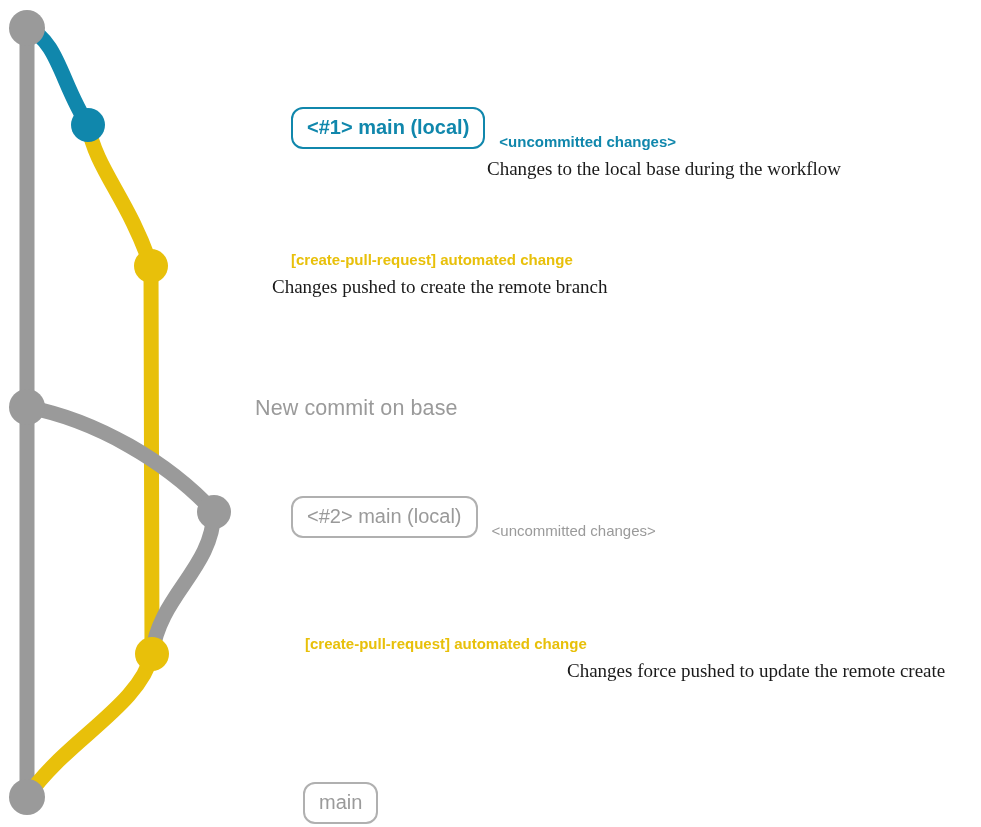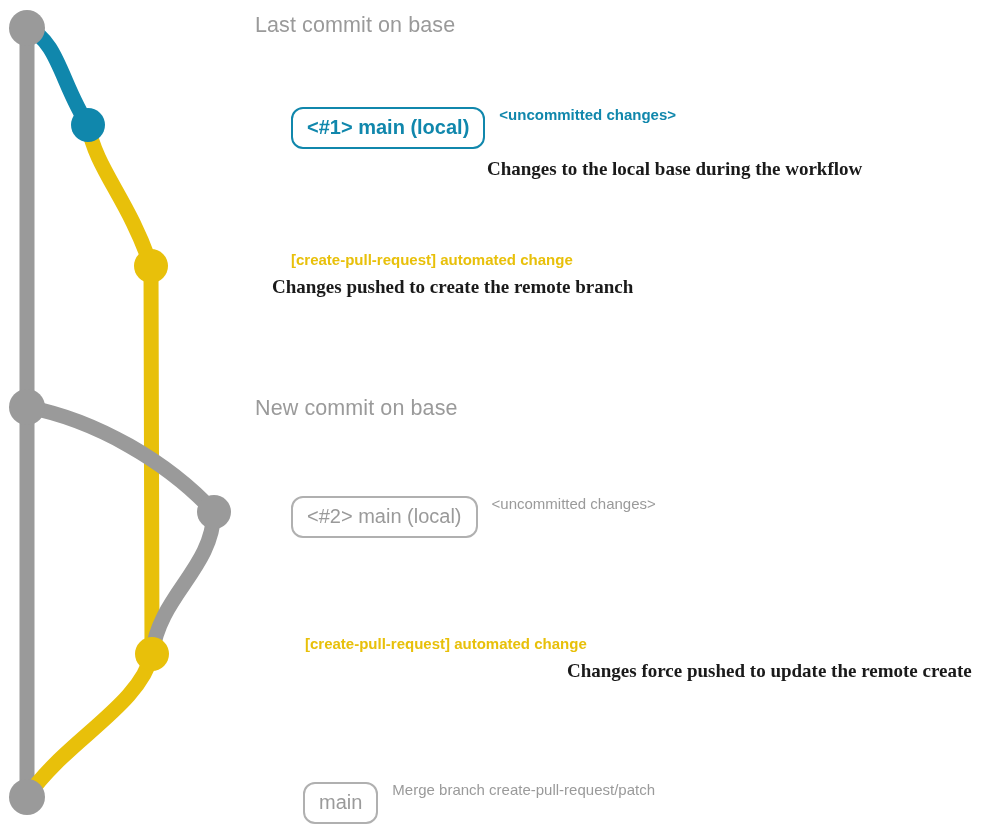--- a/index.html
+++ b/index.html
@@ -40,21 +40,21 @@
 
   .row {
     position: absolute;
     left: 255px;
     display: block;
     white-space: nowrap;
   }
 
   .headline {
     display: flex;
-    align-items: flex-start;
+    align-items: flex-end;
     white-space: nowrap;
     padding-left: 36px;
   }
 
   
   .caption {
     font-size: 21.5px;
     color: #9a9a9a;
     letter-spacing: 0.1px;
     white-space: nowrap;
@@ -99,21 +99,20 @@
   .subject.gray   { color: #9a9a9a; }
   .subject.nopill { margin-left: 0; }
 
   
   .note {
     font-family: "Liberation Serif", serif;
     font-size: 19px;
     color: #1a1a1a;
     white-space: nowrap;
     margin-top: 9px;
-    font-weight: bold;
   }
 </style>
 </head>
 <body>
 
 <div id="stage">
 
   <svg id="graph" viewBox="0 0 981 827" width="981" height="827" aria-hidden="true">
 
     <path d="M 27 28 L 27 797" stroke="#9a9a9a" stroke-width="15" fill="none" stroke-linecap="round"></path>
@@ -131,23 +130,20 @@
     <circle cx="27" cy="28" r="18" fill="#9a9a9a"></circle>
     <circle cx="88" cy="125" r="17" fill="#1087ac"></circle>
     <circle cx="151" cy="266" r="17" fill="#e8c00a"></circle>
     <circle cx="27" cy="407" r="18" fill="#9a9a9a"></circle>
     <circle cx="214" cy="512" r="17" fill="#9a9a9a"></circle>
     <circle cx="152" cy="654" r="17" fill="#e8c00a"></circle>
     <circle cx="27" cy="797" r="18" fill="#9a9a9a"></circle>
   </svg>
 
   <div id="annotations">
-      <div class="row" style="top: 13px;">
-        <div class="caption">Last commit on base</div>
-      </div>
       <div class="row" style="top: 107px;">
         <div class="headline">
           <span class="pill blue">&lt;#1&gt; main (local)</span>
           <span class="subject blue">&lt;uncommitted changes&gt;</span>
         </div>
         <div class="note" style="margin-left: 232px;">Changes to the local base during the workflow</div>
       </div>
       <div class="row" style="top: 252px;">
         <div class="headline">
           <span class="subject yellow nopill">[create-pull-request] automated change</span>
@@ -165,18 +161,17 @@
       </div>
       <div class="row" style="top: 636px;">
         <div class="headline">
           <span class="subject yellow">[create-pull-request] automated change</span>
         </div>
         <div class="note" style="margin-left: 312px;">Changes force pushed to update the remote create</div>
       </div>
       <div class="row" style="top: 782px; margin-left: 12px;">
         <div class="headline">
           <span class="pill gray">main</span>
-          <span class="subject gray">Merge branch create-pull-request/patch</span>
         </div>
       </div>
     </div>
 
 </div>
 
 </body></html>

